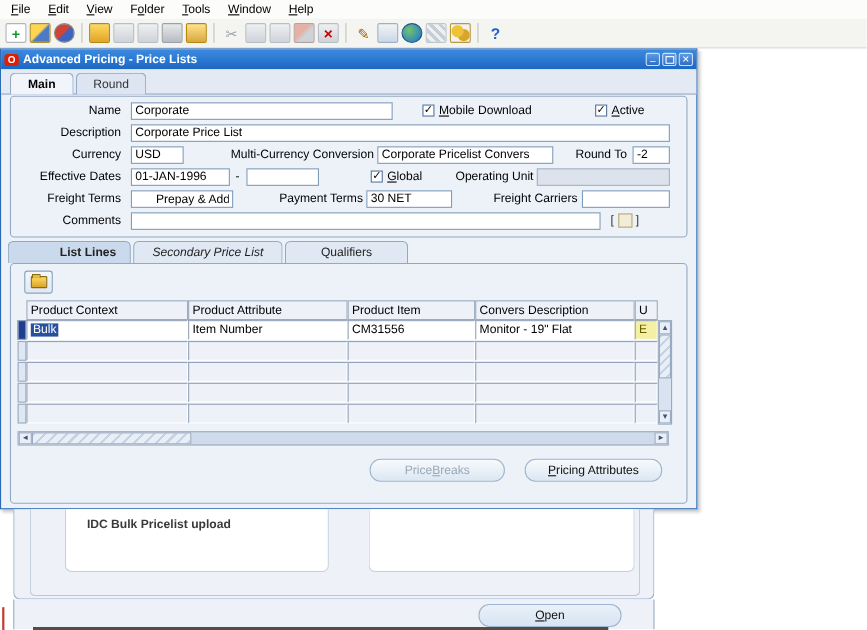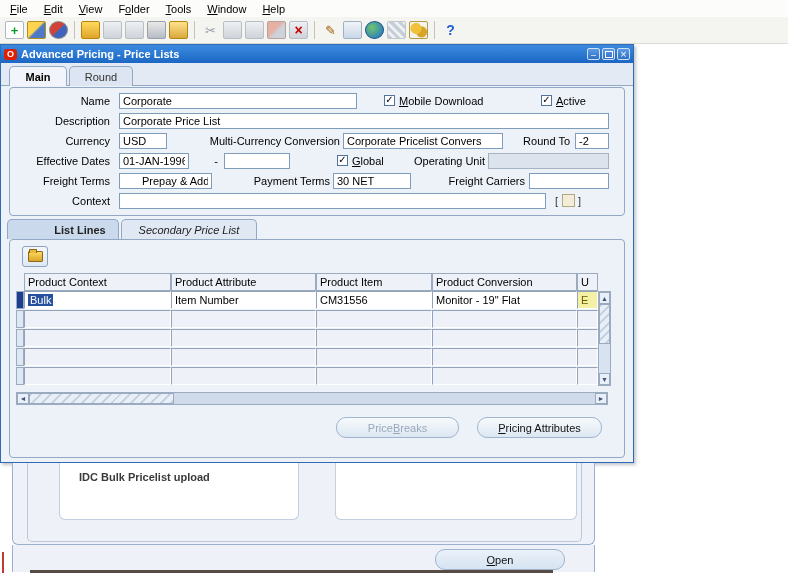--- a/index.html
+++ b/index.html
@@ -214,56 +214,57 @@
       <input class="fld" style="left: 109px; top: 25px; width: 490px;" value="Corporate Price List">
 
       <div class="lbl" style="left:0;top:47px;width:100px;">Currency</div>
       <input class="fld" style="left: 109px; top: 45px; width: 48px;" value="USD">
       <div class="lbl" style="left:180px;top:47px;width:150px;">Multi-Currency Conversion</div>
       <input class="fld" style="left: 333px; top: 45px; width: 160px;" value="Corporate Pricelist Convers">
       <div class="lbl" style="left:500px;top:47px;width:60px;">Round To</div>
       <input class="fld" style="left: 565px; top: 45px; width: 34px;" value="-2">
 
       <div class="lbl" style="left:0;top:67px;width:100px;">Effective Dates</div>
-      <input class="fld" style="left: 109px; top: 65px; width: 70px;" value="01-JAN-1996">
+      <input class="fld" style="left: 109px; top: 65px; width: 90px;" value="01-JAN-1996">
       <span class="dash" style="left:202px;top:67px;">-</span>
       <input class="fld" style="left: 214px; top: 65px; width: 66px;" value="">
       <span class="cbx checked" style="left:327px;top:67px;"></span>
       <span class="cbl" style="left:342px;top:67px;"><u>G</u>lobal</span>
       <div class="lbl" style="left:395px;top:67px;width:80px;">Operating Unit</div>
       <input class="fld disabled" style="left: 478px; top: 65px; width: 121px;" value="">
 
       <div class="lbl" style="left:0;top:87px;width:100px;">Freight Terms</div>
       <input class="fld" style="left: 109px; top: 85px; width: 93px; padding-left: 22px;" value="Prepay &amp; Add">
       <div class="lbl" style="left:215px;top:87px;width:105px;">Payment Terms</div>
       <input class="fld" style="left: 323px; top: 85px; width: 78px;" value="30 NET">
       <div class="lbl" style="left:420px;top:87px;width:95px;">Freight Carriers</div>
       <input class="fld" style="left: 519px; top: 85px; width: 80px;" value="">
 
-      <div class="lbl" style="left:0;top:107px;width:100px;">Context</div>
+      <div class="lbl" style="left:0;top:107px;width:100px;">Comments</div>
       <input class="fld" style="left: 109px; top: 105px; width: 427px;" value="">
       <span class="bracket" style="left:545px;top:107px;">[</span>
       <span class="attbox" style="left:552px;top:106px;"></span>
       <span class="bracket" style="left:568px;top:107px;">]</span>
     </div>
 
     <div class="subtabs" id="subtabs">
         <div class="subtab active" style="left: 6px; width: 112px;">List Lines</div>
         <div class="subtab" style="left: 120px; width: 136px; font-style: italic;">Secondary Price List</div>
+        <div class="subtab" style="left: 258px; width: 112px;">Qualifiers</div>
       </div>
 
     <div class="grid-panel">
       <div class="folder-btn">
         <span class="folder-glyph"></span>
       </div>
       <div id="grid">
           <div class="hcell" style="left: 14px; top: 33px; width: 147px;">Product Context</div>
           <div class="hcell" style="left: 161px; top: 33px; width: 145px;">Product Attribute</div>
           <div class="hcell" style="left: 306px; top: 33px; width: 116px;">Product Item</div>
-          <div class="hcell" style="left: 422px; top: 33px; width: 145px;">Product Conversion</div>
+          <div class="hcell" style="left: 422px; top: 33px; width: 145px;">Convers Description</div>
           <div class="hcell" style="left: 567px; top: 33px; width: 21px;">U</div>
           <div class="rowsel current" style="left: 6px; top: 51px;"></div>
           <div class="cell" style="left: 14px; top: 51px; width: 147px;"><span class="selected-text">Bulk</span></div>
           <div class="cell" style="left: 161px; top: 51px; width: 145px;">Item Number</div>
           <div class="cell" style="left: 306px; top: 51px; width: 116px;">CM31556</div>
           <div class="cell" style="left: 422px; top: 51px; width: 145px;">Monitor - 19" Flat</div>
           <div class="cell uom" style="left: 567px; top: 51px; width: 21px;">E</div>
           <div class="rowsel" style="left: 6px; top: 70px;"></div>
           <div class="cell empty" style="left: 14px; top: 70px; width: 147px;"></div>
           <div class="cell empty" style="left: 161px; top: 70px; width: 145px;"></div>

